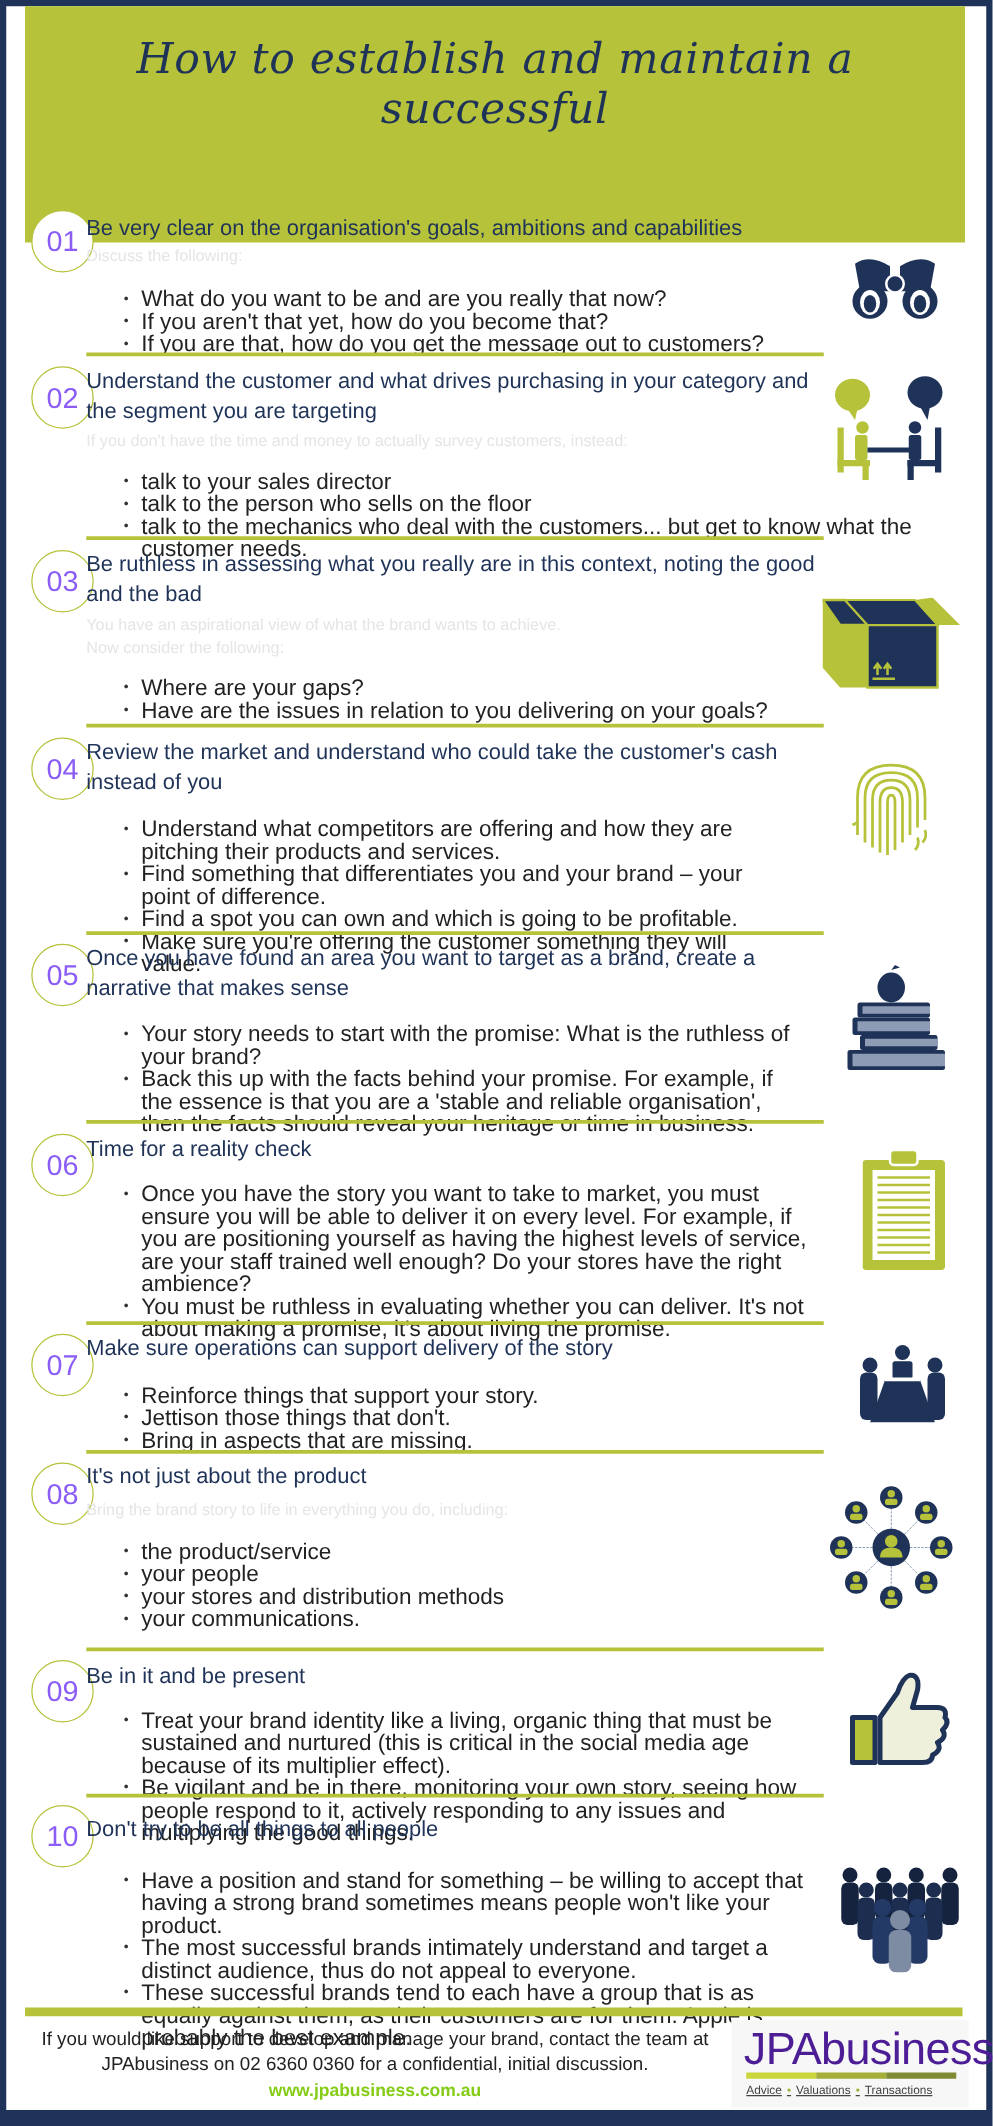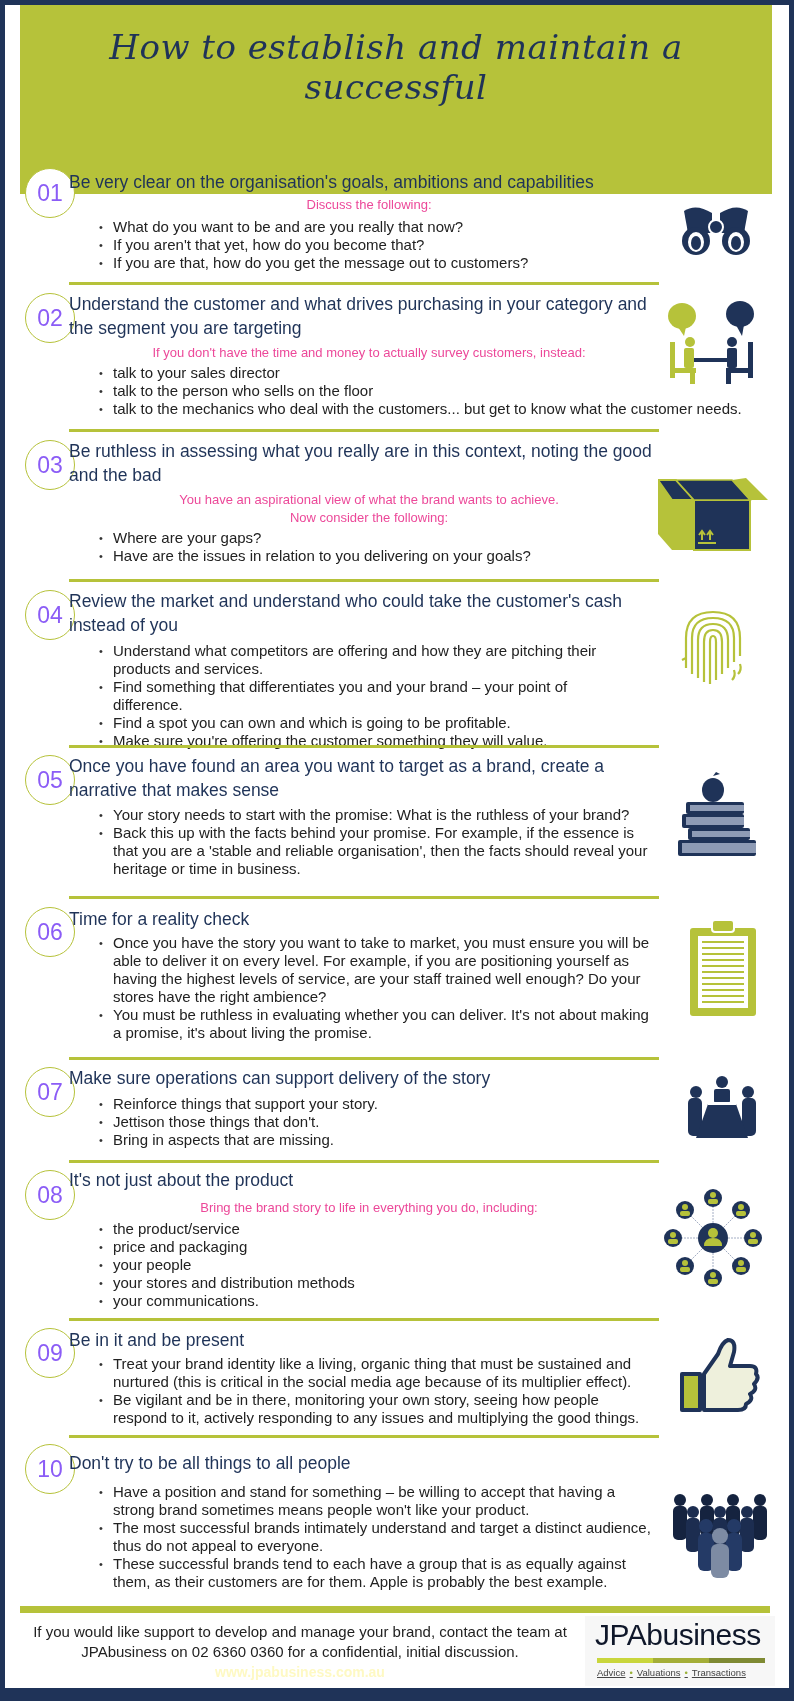--- a/index.html
+++ b/index.html
@@ -35,51 +35,51 @@
     display: flex; align-items: center; justify-content: center;
     font-family: "Liberation Sans", sans-serif; font-size: 23px; color: #8b5cf6;
     background: #fff;
   }
   .sec-title {
     position: absolute; left: 69px; width: 600px;
     font-size: 17.5px; line-height: 24px; color: #1f3358;
   }
   .sec-intro {
     position: absolute; left: 69px; width: 600px;
-    font-size: 13px; line-height: 18px; color: #ec4899; text-align: center;
+    font-size: 13px; line-height: 18px; color: #e5e5e5;
   }
   .sec-list {
     position: absolute; left: 113px; width: 555px; list-style: none;
-    font-size: 15px; line-height: 18px; color: #222;
+    font-size: 18px; line-height: 18px; color: #222; margin-top: 12px;
   }
   .sec-list li { position: relative; padding-left: 0; }
   .sec-list li::before {
     content: "\2022"; position: absolute; left: -14px; top: 0; color: #333; font-size: 11px;
   }
   .divider {
     position: absolute; left: 69px; width: 590px; height: 3px; background: #b6c23a;
   }
   .icon { position: absolute; }
   .footer-bar {
     position: absolute; left: 20px; top: 1606px; width: 750px; height: 7px; background: #b6c23a;
   }
   .footer-text {
     position: absolute; left: 20px; top: 1622px; width: 560px; text-align: center;
     font-size: 15px; line-height: 20px; color: #222;
   }
   .footer-url {
     position: absolute; left: 20px; top: 1664px; width: 560px; text-align: center;
-    font-size: 14px; font-weight: bold; color: #fef9c3;
+    font-size: 14px; font-weight: bold; color: #84cc16;
   }
   .logo {
     position: absolute; left: 585px; top: 1616px; width: 190px; height: 70px;
     background: #f7f7f7;
   }
   .logo-name {
-    position: absolute; left: 10px; top: 2px; font-size: 30px; color: #0f172a; letter-spacing: -0.5px;
+    position: absolute; left: 10px; top: 2px; font-size: 36px; color: #4c1d95; letter-spacing: -0.5px;
   }
   .logo-bars { position: absolute; left: 12px; top: 42px; width: 168px; height: 5px; display: flex; }
   .logo-bars span { flex: 1; height: 5px; }
   .logo-tag {
     position: absolute; left: 12px; top: 51px; font-size: 9.5px; color: #444; white-space: nowrap; text-decoration: underline;
   }
   .logo-tag .dot { color: #9bb23a; margin: 0 4px; }
 </style>
 </head>
 <body>
@@ -256,21 +256,20 @@
   </svg>
   <div class="divider" style="top:1160px"></div>
 </div>
 
 <div class="section">
   <div class="num-circle" style="top:1170px">08</div>
   <div class="sec-title" style="top:1168px">It's not just about the product</div>
   <div class="sec-intro" style="top:1199px">Bring the brand story to life in everything you do, including:</div>
   <ul class="sec-list" style="top:1220px">
     <li>the product/service</li>
-    <li>price and packaging</li>
     <li>your people</li>
     <li>your stores and distribution methods</li>
     <li>your communications.</li>
   </ul>
   <svg class="icon" style="left:660px;top:1188px" width="106" height="100" viewBox="0 0 106 100">
     <g stroke="#8e9bb5" stroke-width="0.8" stroke-dasharray="2,1">
       <line x1="53" y1="50" x2="53" y2="10"></line>
         <line x1="53" y1="50" x2="53" y2="90"></line>
       <line x1="53" y1="50" x2="13" y2="50"></line>
         <line x1="53" y1="50" x2="93" y2="50"></line>

